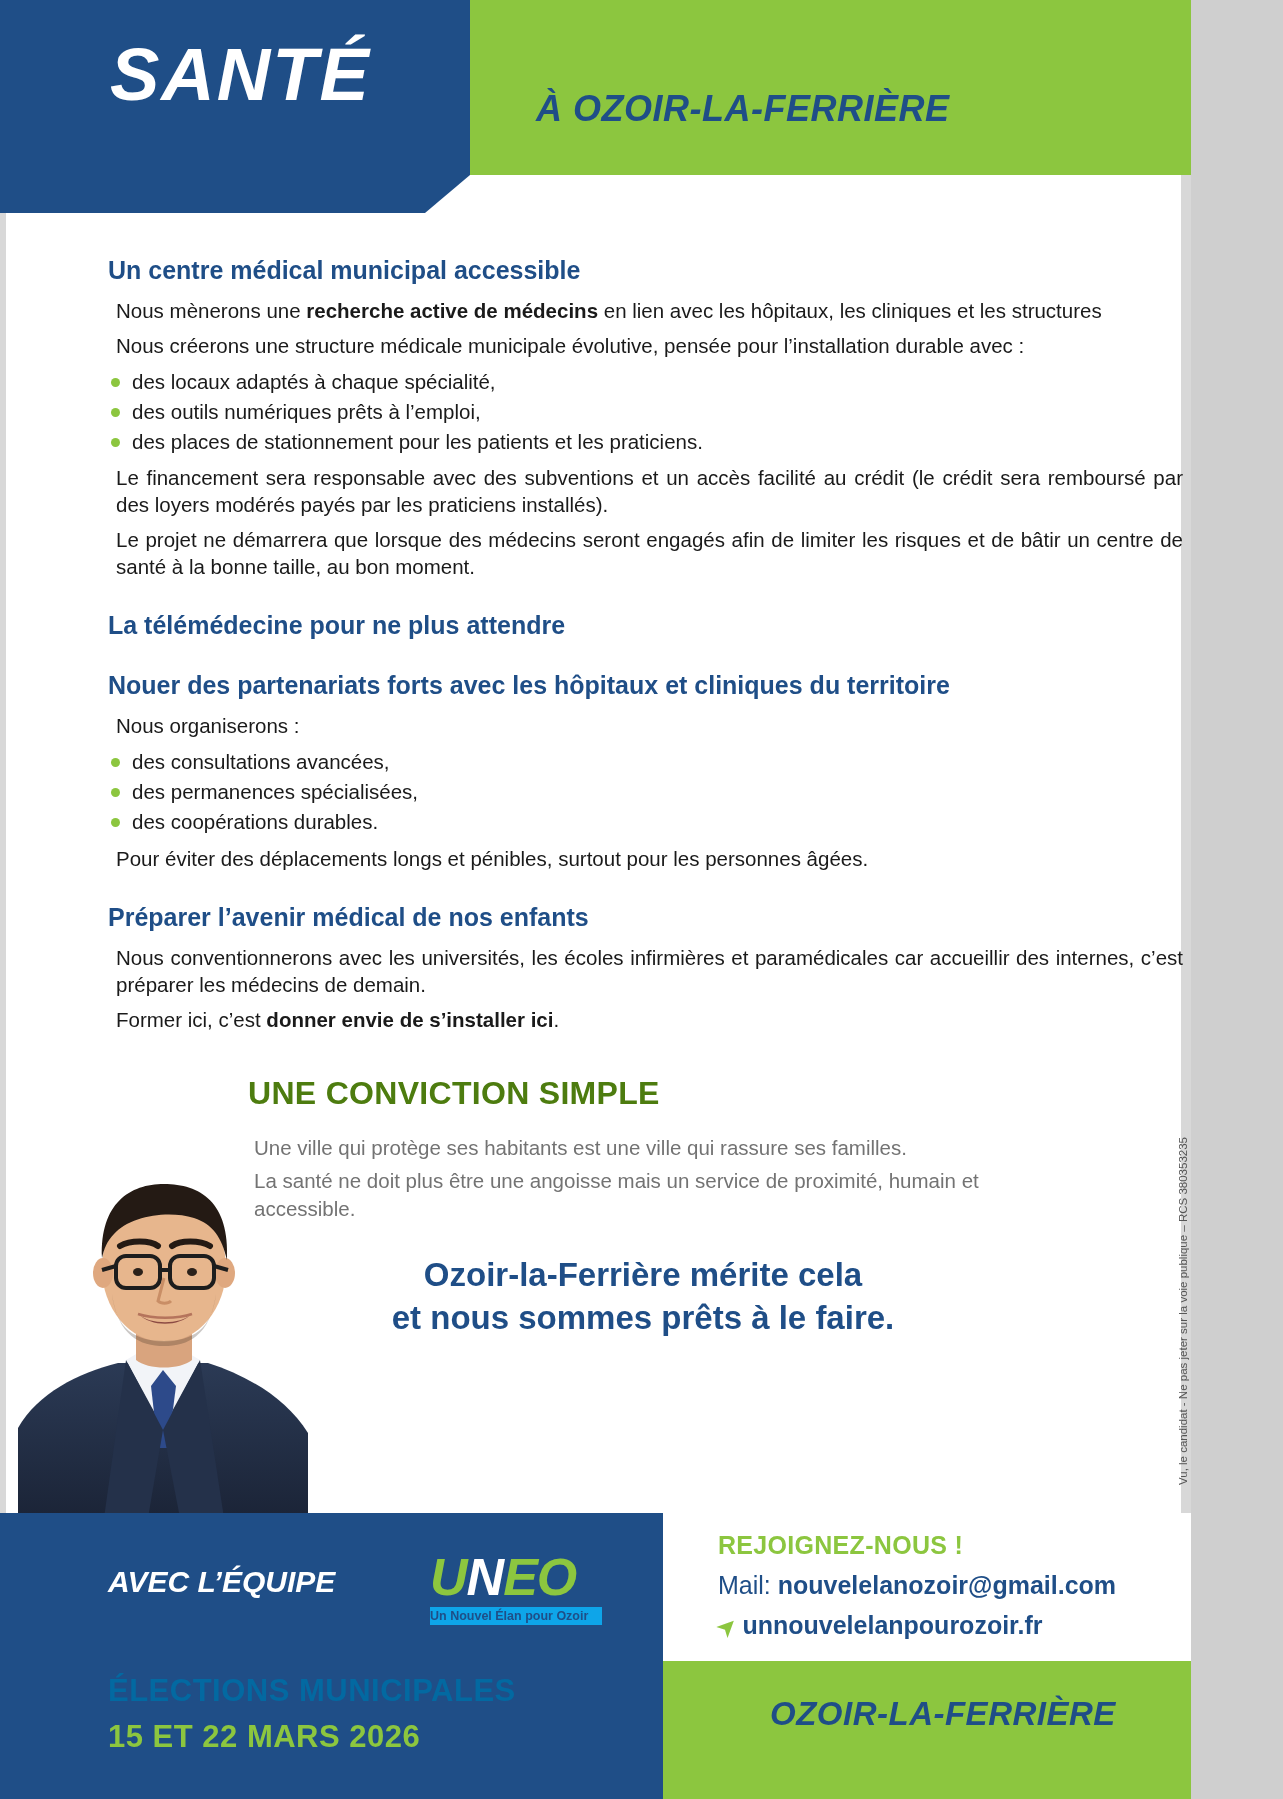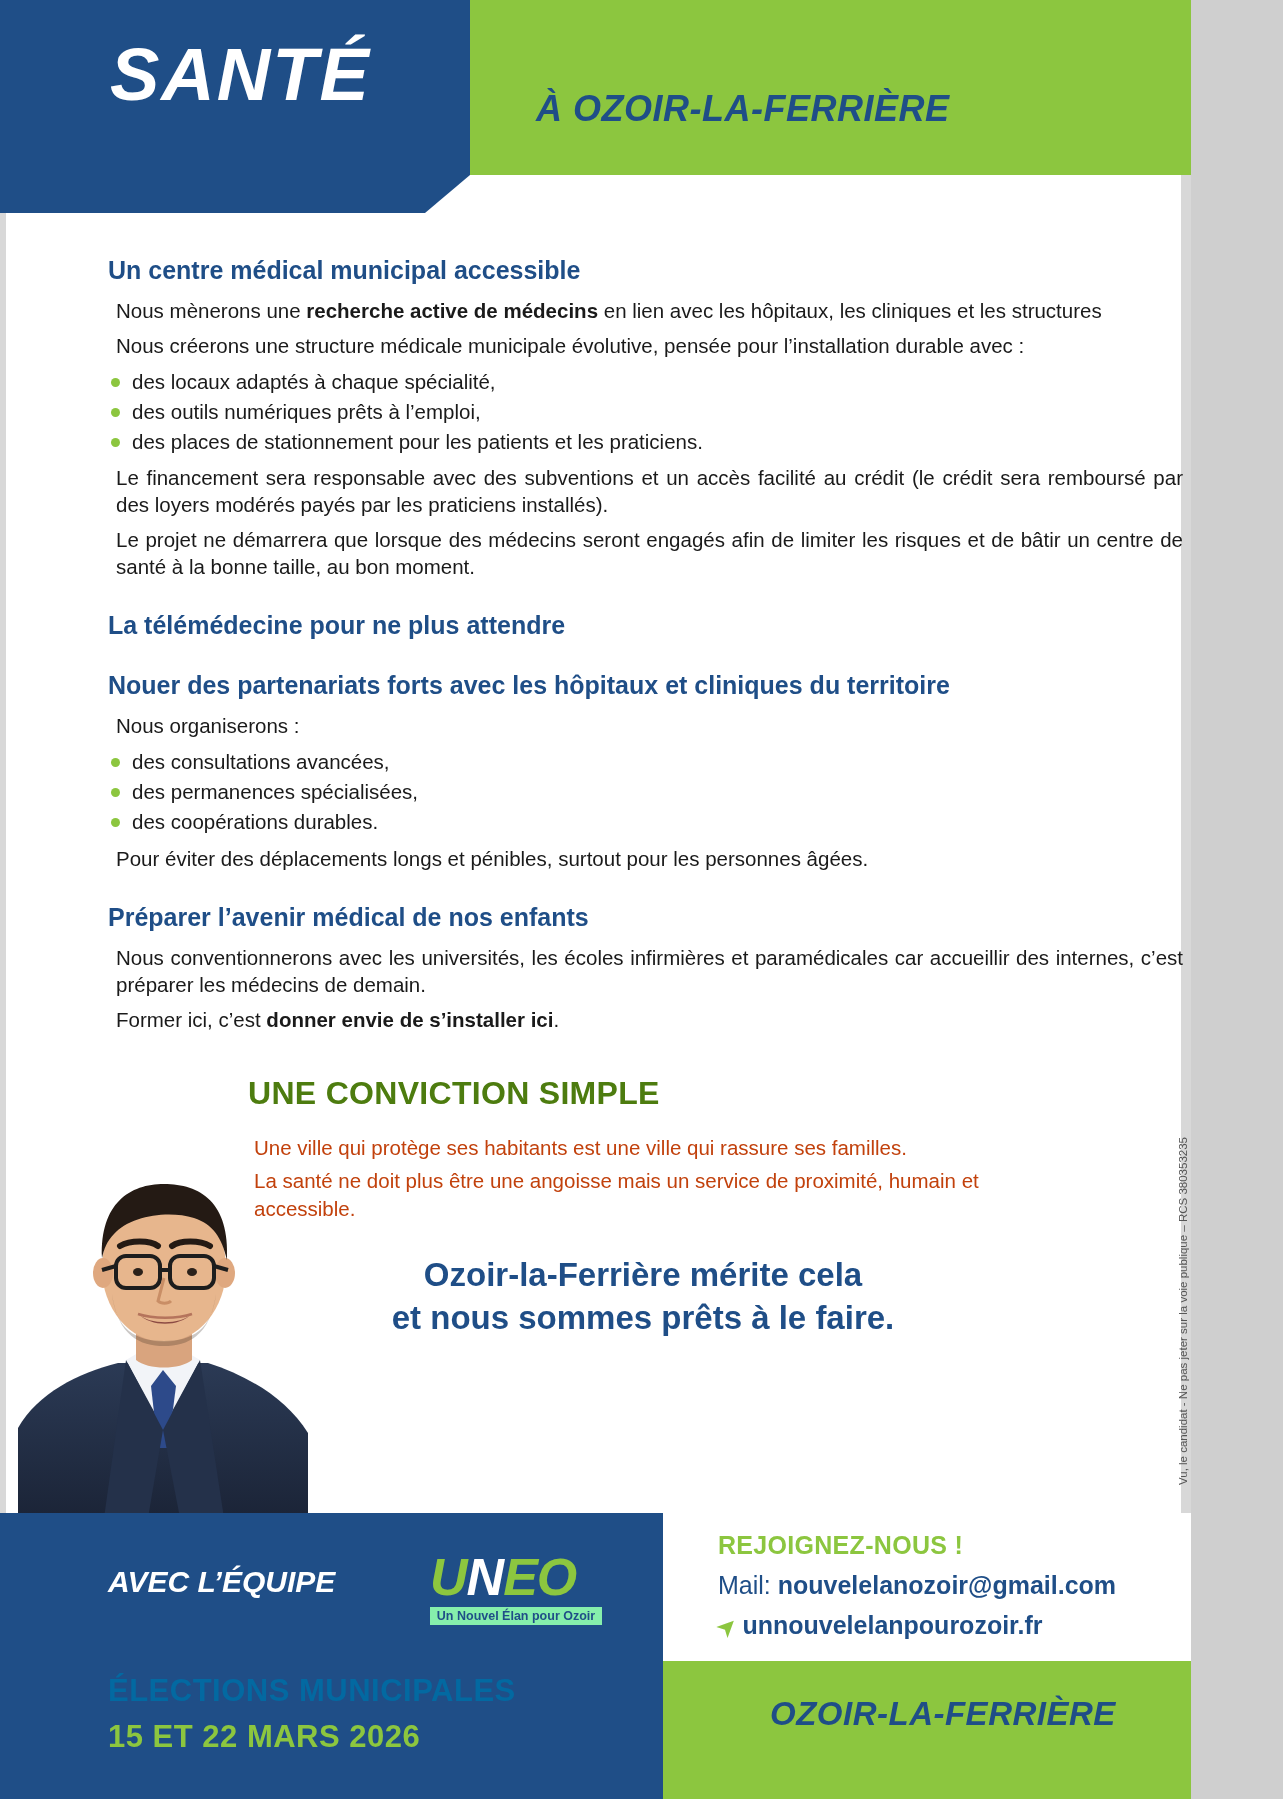--- a/index.html
+++ b/index.html
@@ -117,21 +117,21 @@
   }
   .conviction h2 {
     color: #4d7c0f;
     font-size: 32px;
     font-weight: bold;
     margin: 0 0 22px 0;
     letter-spacing: 0.3px;
   }
   .conviction .line {
     font-size: 20.5px;
-    color: #c2410c;
+    color: #737373;
     margin: 0 0 4px 6px;
     line-height: 1.4;
   }
   .slogan {
     color: #1f4e87;
     font-size: 33px;
     font-weight: bold;
     line-height: 1.3;
     margin-top: 30px;
     text-align: center;
@@ -222,25 +222,25 @@
     font-style: italic;
     line-height: 1;
     letter-spacing: -1px;
   }
   .logo-u { color: #8cc63f; }
   .logo-n { color: #ffffff; }
   .logo-e { color: #8cc63f; }
   .logo-o { color: #8cc63f; }
   .logo-bar {
     margin-top: 4px;
-    background: #86efac;
+    background: #0ea5e9;
     color: #1f4e87;
     font-size: 12.5px;
     font-weight: bold;
-    text-align: center;
+    text-align: left;
     padding: 2px 0;
     width: 172px;
   }
   .rejoignez {
     position: absolute;
     left: 718px;
     top: 18px;
     color: #8cc63f;
     font-size: 25px;
     font-weight: bold;

